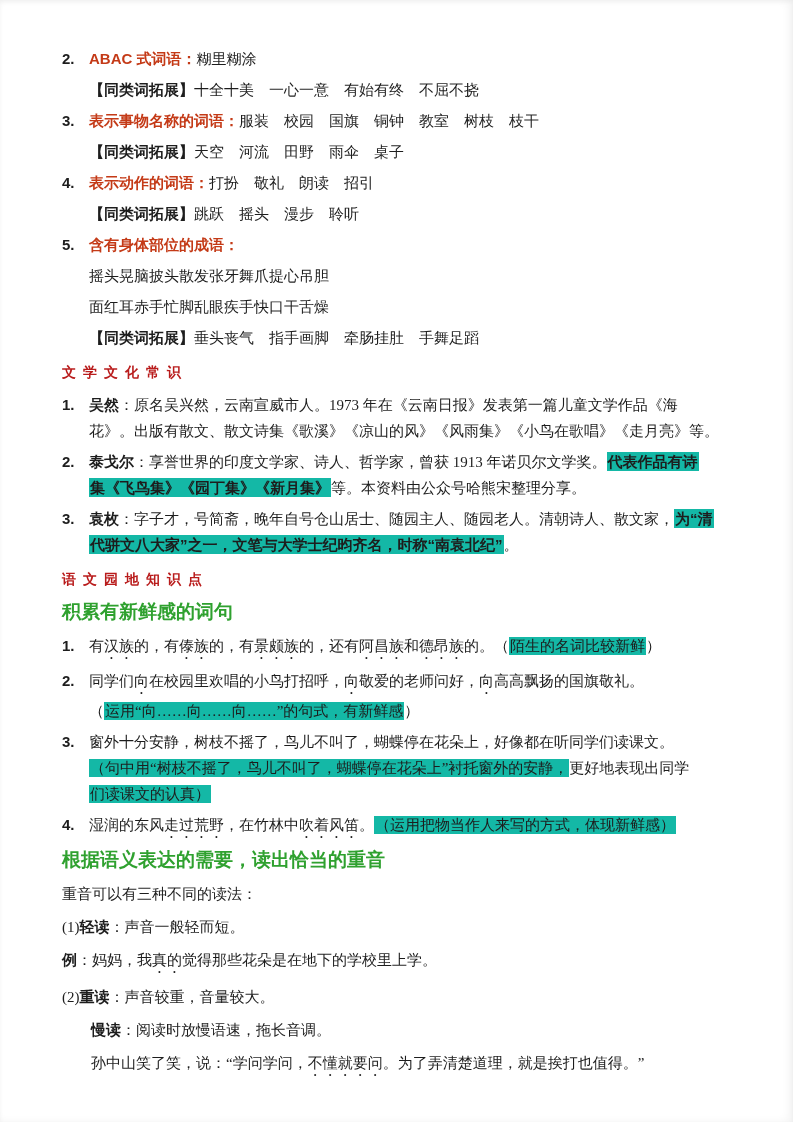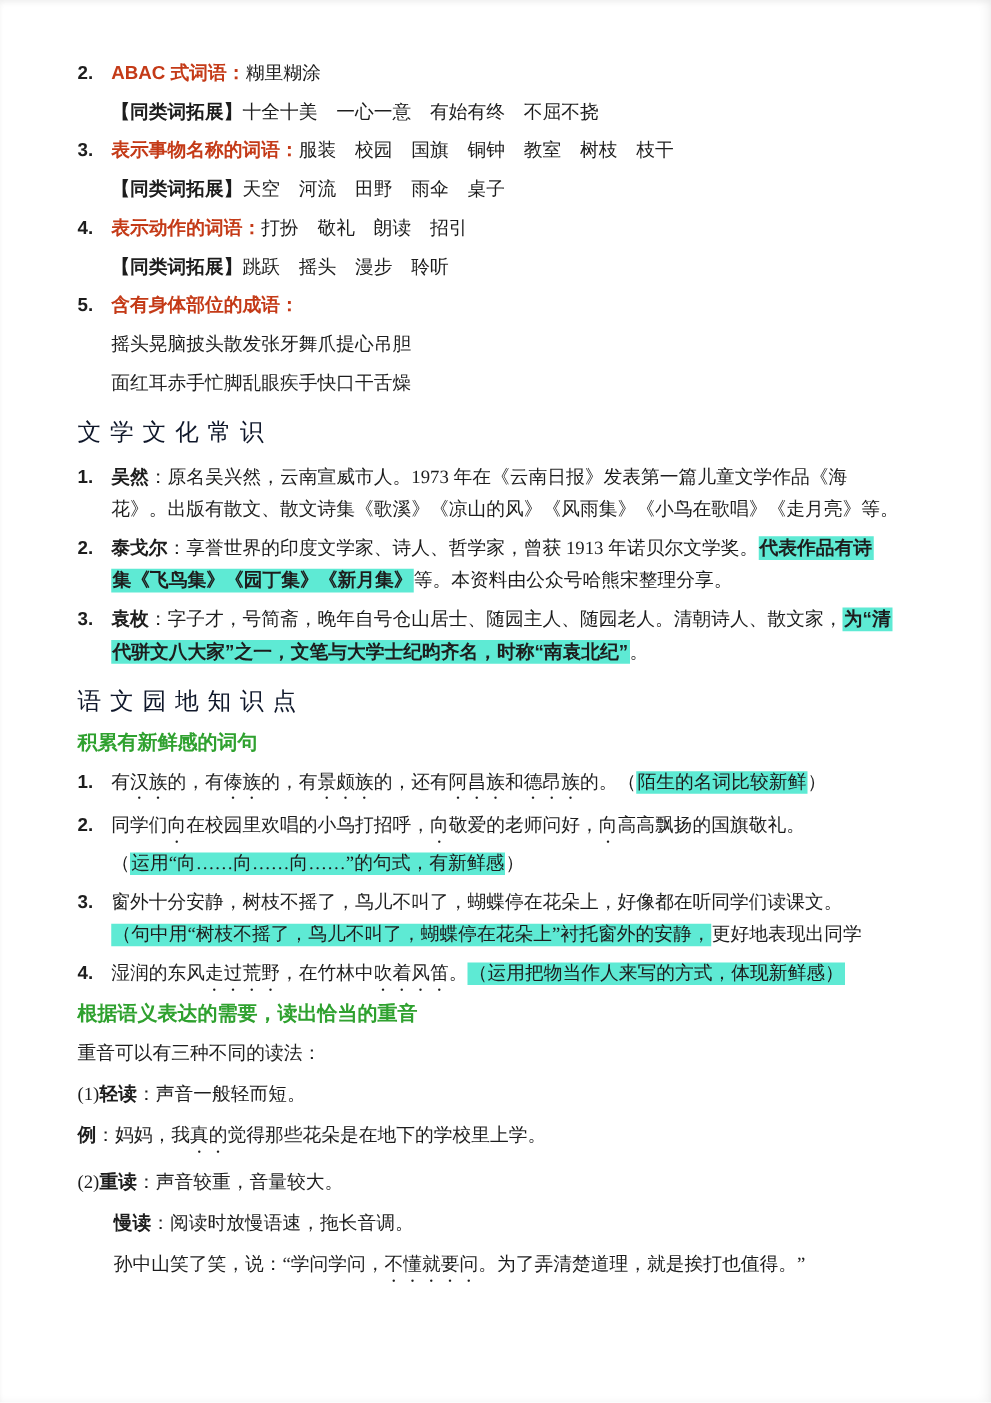--- a/index.html
+++ b/index.html
@@ -19,36 +19,36 @@
   .blk{margin-bottom:5px;}
   .item{display:flex;}
   .num{flex:none;width:27px;font-family:"Liberation Sans",sans-serif;font-weight:700;line-height:26px;}
   .body{flex:1;min-width:0;}
   .line{line-height:26px;}
   .expand{margin-left:27px;}
   .idioms{display:flex;margin-left:27px;margin-bottom:5px;line-height:26px;}
   .para{margin-bottom:7px;}
   .ind{margin-left:29px;}
   .title{
-    color:#0f172a;
+    color:#b91c1c;
     font-family:"Liberation Sans",sans-serif;
-    font-weight:400;font-size:19px;letter-spacing:7px;
+    font-weight:700;font-size:14px;letter-spacing:7px;
     margin:13px 0 10px;
   }
   .sub{
     color:#2fa12f;
     font-family:"Liberation Sans",sans-serif;
-    font-weight:700;font-size:16px;
+    font-weight:700;font-size:19px;
     margin:3px 0 8px;
   }
   .sb{font-weight:700;font-family:"Liberation Sans",sans-serif;}
   .sr{color:#c43a17;font-weight:700;font-family:"Liberation Sans",sans-serif;}
   .sk{font-family:"Liberation Serif",serif;}
   .shl{
-    background:#5eead4;
+    background:#14b8a6;
     padding:1px 1px;
     box-decoration-break:clone;
     -webkit-box-decoration-break:clone;
   }
   .sd{
     -webkit-text-emphasis:filled dot #1d1d1d;
     -webkit-text-emphasis-position:under;
     text-emphasis:filled dot #1d1d1d;
     text-emphasis-position:under right;
     text-align:right;
@@ -97,20 +97,23 @@
         <span class="sk">披头散发</span>
         <span class="sk">张牙舞爪</span>
         <span class="sk">提心吊胆</span>
       </div>
       <div class="idioms">
         <span class="sk">面红耳赤</span>
         <span class="sk">手忙脚乱</span>
         <span class="sk">眼疾手快</span>
         <span class="sk">口干舌燥</span>
       </div>
+      <div class="blk expand">
+        <div class="line"><span class="sb">【同类词拓展】</span><span class="sk">垂头丧气　指手画脚　牵肠挂肚　手舞足蹈</span></div>
+      </div>
       <h2 class="title">文学文化常识</h2>
       <div class="blk item">
         <span class="num">1.</span>
         <div class="body">
           <div class="line"><span class="sb">吴然</span><span>：原名吴兴然，云南宣威市人。1973 年在《云南日报》发表第一篇儿童文学作品《海</span></div>
           <div class="line"><span>花》。出版有散文、散文诗集《歌溪》《凉山的风》《风雨集》《小鸟在歌唱》《走月亮》等。</span></div>
         </div>
       </div>
       <div class="blk item">
         <span class="num">2.</span>
@@ -139,20 +142,21 @@
         <div class="body">
           <div class="line"><span>同学们</span><span class="sd">向</span><span>在校园里欢唱的小鸟打招呼，</span><span class="sd">向</span><span>敬爱的老师问好，</span><span class="sd">向</span><span>高高飘扬的国旗敬礼。</span></div>
           <div class="line"><span>（</span><span class="shl">运用“向……向……向……”的句式，有新鲜感</span><span>）</span></div>
         </div>
       </div>
       <div class="blk item">
         <span class="num">3.</span>
         <div class="body">
           <div class="line"><span>窗外十分安静，树枝不摇了，鸟儿不叫了，蝴蝶停在花朵上，好像都在听同学们读课文。</span></div>
           <div class="line"><span class="shl">（句中用“树枝不摇了，鸟儿不叫了，蝴蝶停在花朵上”衬托窗外的安静，</span><span>更好地表现出同学</span></div>
+          <div class="line"><span class="shl">们读课文的认真）</span></div>
         </div>
       </div>
       <div class="blk item">
         <span class="num">4.</span>
         <div class="body">
           <div class="line"><span>湿润的东风</span><span class="sd">走过荒野</span><span>，在竹林中</span><span class="sd">吹着风笛</span><span>。</span><span class="shl">（运用把物当作人来写的方式，体现新鲜感）</span></div>
         </div>
       </div>
       <div class="sub">根据语义表达的需要，读出恰当的重音</div>
       <div class="blk para">

